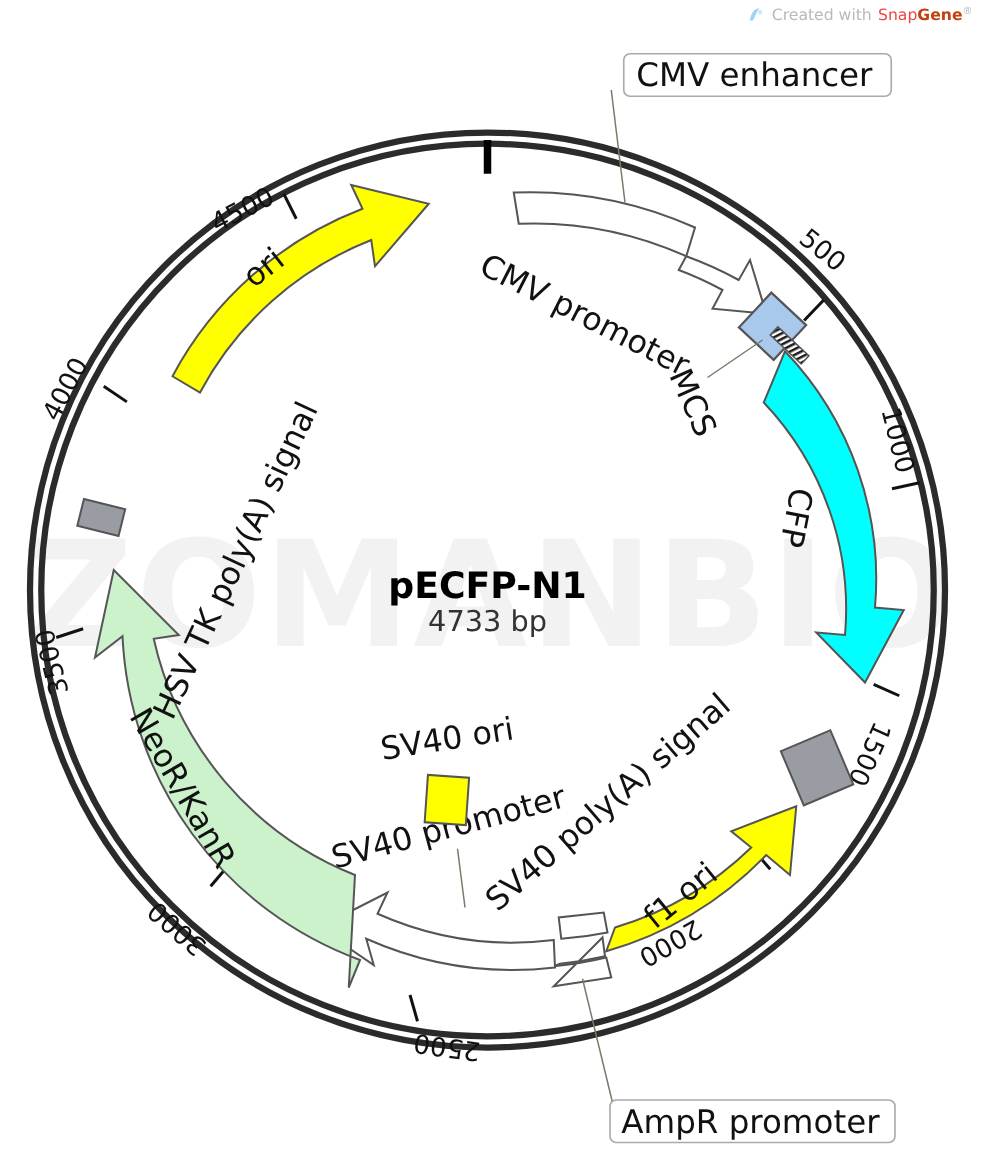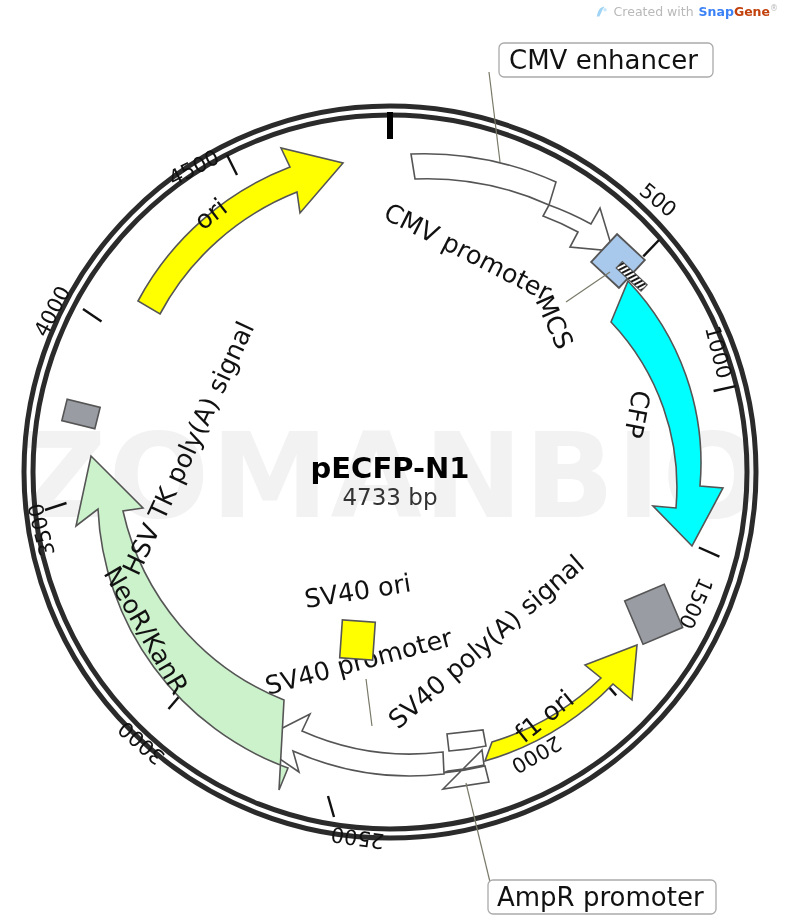--- a/index.html
+++ b/index.html
@@ -3,21 +3,21 @@
 <meta charset="utf-8">
 <style>
   html,body{margin:0;padding:0;background:#ffffff;}
   body{width:786px;height:920px;overflow:hidden;
        font-family:"DejaVu Sans", sans-serif;}
   #stage{position:relative;width:786px;height:920px;}
   svg{display:block;}
   .lbl{font-family:"DejaVu Sans", sans-serif;}
   .snap{position:absolute;top:4px;right:8px;display:flex;align-items:flex-end;
         gap:5px;font-family:"DejaVu Sans", sans-serif;font-size:12.5px;color:#b9b9b9;}
-  .snap .sg-red{color:#3b82f6;font-weight:bold;}
+  .snap .sg-red{color:#ef4444;font-weight:normal;}
   .snap .sg-gray{color:#c2410c;font-weight:bold;}
   .snap .sg-sup{font-size:8px;vertical-align:super;}
   .snap-logo{width:14px;height:14px;}
 </style>
 </head>
 <body>
 
 <div id="stage">
 
   <svg id="map" width="786" height="920" viewBox="0 0 786 920">

